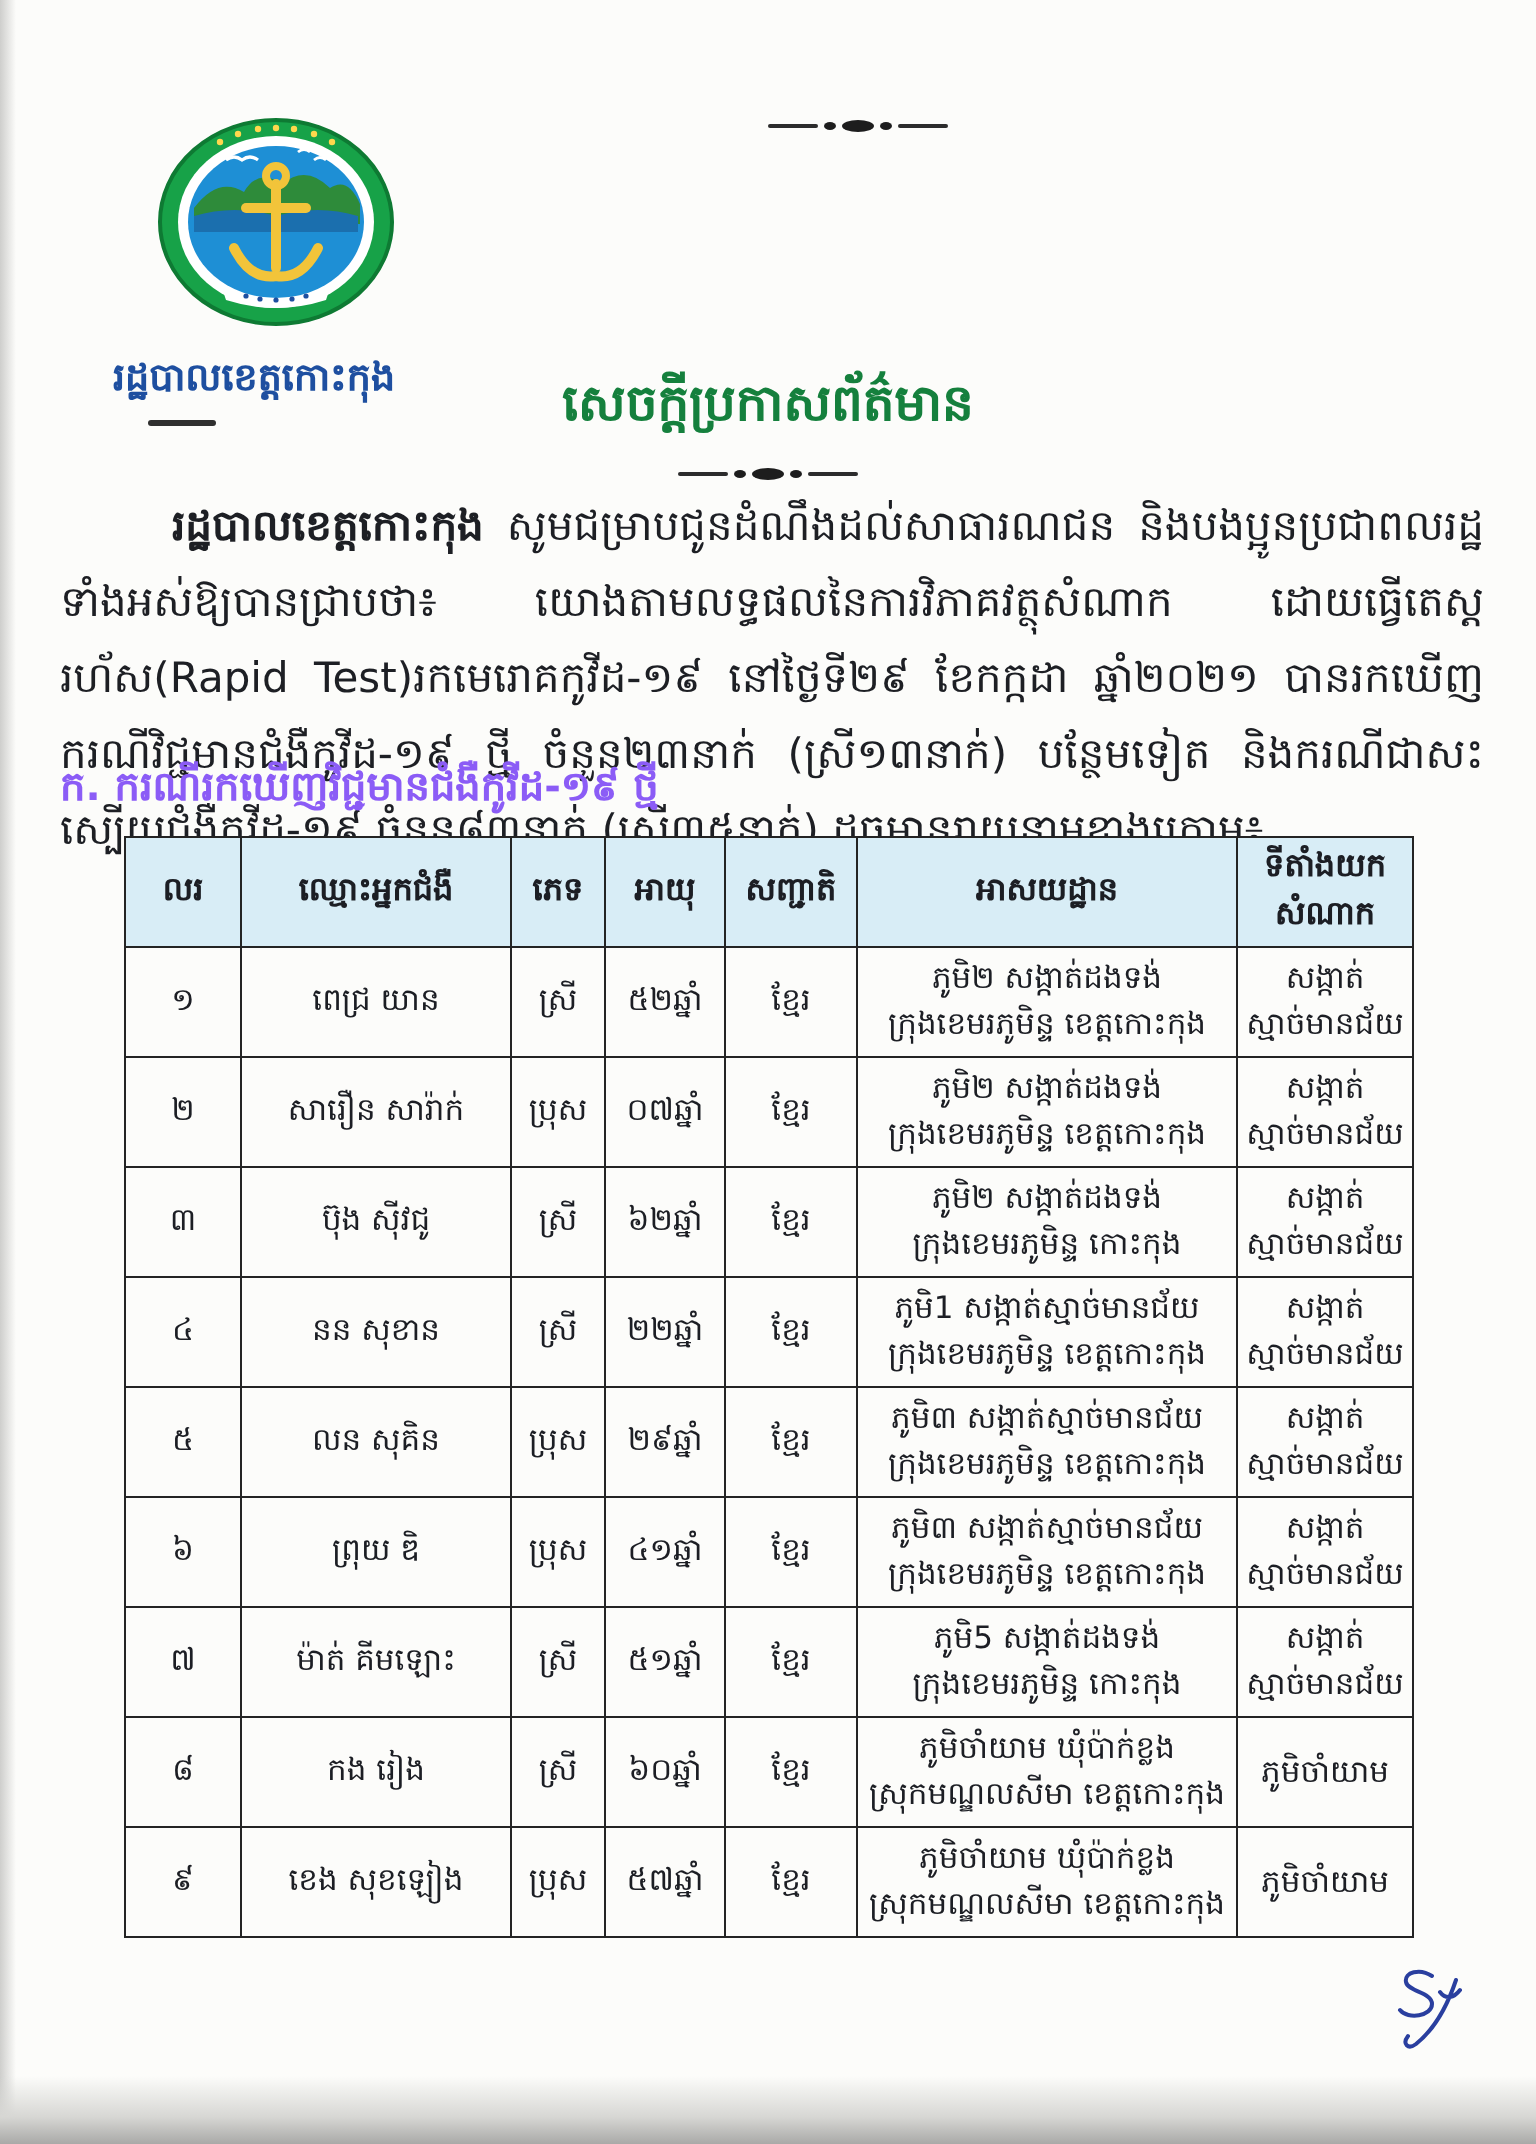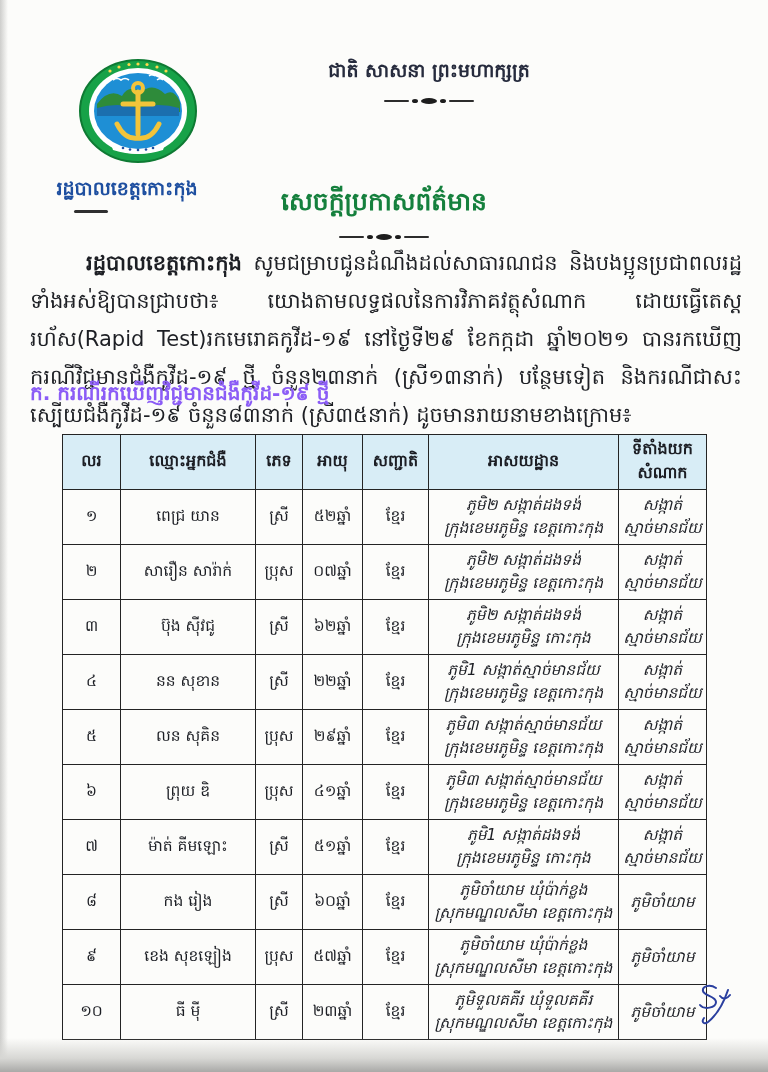--- a/index.html
+++ b/index.html
@@ -58,33 +58,33 @@
   }
   .intro .lead{font-weight:bold;}
   .section-heading{
     position:absolute;left:30px;top:380px;
     font-size:20px;font-weight:bold;color:#8b5cf6;
   }
   
   table.cases{
     position:absolute;left:62px;top:418px;
     border-collapse:collapse;table-layout:fixed;width:644px;
-    font-size:15.5px;color:#1c1e24;margin-top:16px;
+    font-size:15.5px;color:#1c1e24;
   }
   table.cases th,table.cases td{
     border:1.4px solid #242424;
     text-align:center;vertical-align:middle;
     padding:2px 3px;overflow:hidden;
   }
   table.cases thead th{
     background:#d8edf6;height:50px;font-size:16px;font-weight:bold;
   }
   table.cases tbody td{height:50px;}
   td.name-cell{text-align:left;padding-left:9px;}
-  .cell-line{line-height:23px;font-style:italic;}
+  .cell-line{line-height:23px;}
   
   .signature{position:absolute;left:694px;top:982px;}
   
   .nowrap{white-space:nowrap;}
 </style>
 </head>
 <body>
 
 <div class="page">
 
@@ -124,21 +124,20 @@
           <circle cx="61" cy="92" r="1.3"></circle>
         <circle cx="69" cy="91.5" r="1.3"></circle>
           <circle cx="76" cy="90" r="1.3"></circle>
       </g>
     </svg>
     <div class="org-label nowrap">រដ្ឋបាលខេត្តកោះកុង</div>
     <div class="org-underline"></div>
   </div>
 
   <div class="kh-head">
-    <div class="motto">ជាតិ សាសនា ព្រះមហាក្សត្រ</div>
     <div class="divider">
       <span class="line"></span>
         <span class="knot-sm"></span>
         <span class="knot"></span>
         <span class="knot-sm"></span>
         <span class="line"></span>
     </div>
   </div>
 
   <div class="doc-title-wrap">
@@ -268,21 +267,21 @@
         <div class="cell-line">ស្មាច់មានជ័យ</div>
       </td>
     </tr>
         <tr>
       <td>៧</td>
       <td class="name-cell">ម៉ាត់ គីមឡោះ</td>
       <td>ស្រី</td>
       <td>៥១ឆ្នាំ</td>
       <td>ខ្មែរ</td>
       <td>
-        <div class="cell-line">ភូមិ1 សង្កាត់ដងទង់</div>
+        <div class="cell-line">ភូមិ5 សង្កាត់ដងទង់</div>
         <div class="cell-line">ក្រុងខេមរភូមិន្ទ កោះកុង</div>
       </td>
       <td>
         <div class="cell-line">សង្កាត់</div>
         <div class="cell-line">ស្មាច់មានជ័យ</div>
       </td>
     </tr>
         <tr>
       <td>៨</td>
       <td class="name-cell">កង រៀង</td>
@@ -299,35 +298,20 @@
       </td>
     </tr>
         <tr>
       <td>៩</td>
       <td class="name-cell">ខេង សុខឡៀង</td>
       <td>ប្រុស</td>
       <td>៥៧ឆ្នាំ</td>
       <td>ខ្មែរ</td>
       <td>
         <div class="cell-line">ភូមិចាំយាម ឃុំប៉ាក់ខ្លង</div>
-        <div class="cell-line">ស្រុកមណ្ឌលសីមា ខេត្តកោះកុង</div>
-      </td>
-      <td>
-        <div class="cell-line">ភូមិចាំយាម</div>
-
-      </td>
-    </tr>
-        <tr>
-      <td>១០</td>
-      <td class="name-cell">ធី មុី</td>
-      <td>ស្រី</td>
-      <td>២៣ឆ្នាំ</td>
-      <td>ខ្មែរ</td>
-      <td>
-        <div class="cell-line">ភូមិទួលគគីរ ឃុំទួលគគីរ</div>
         <div class="cell-line">ស្រុកមណ្ឌលសីមា ខេត្តកោះកុង</div>
       </td>
       <td>
         <div class="cell-line">ភូមិចាំយាម</div>
 
       </td>
     </tr>
       </tbody>
   </table>
 

